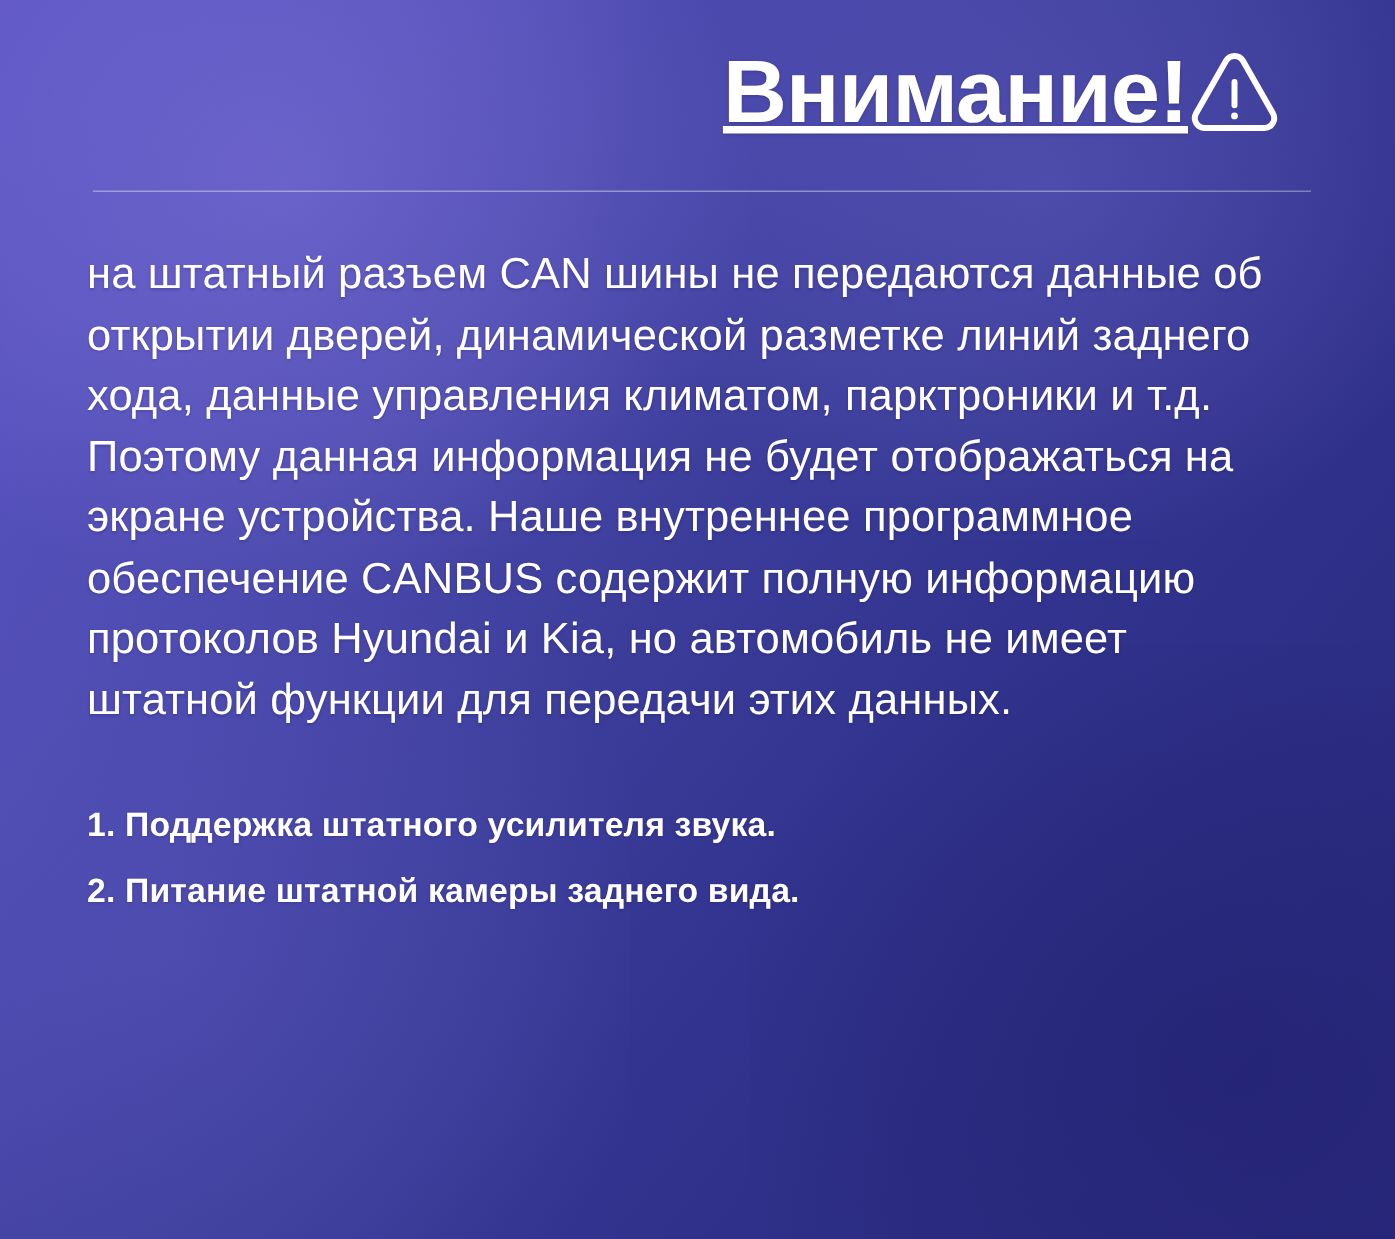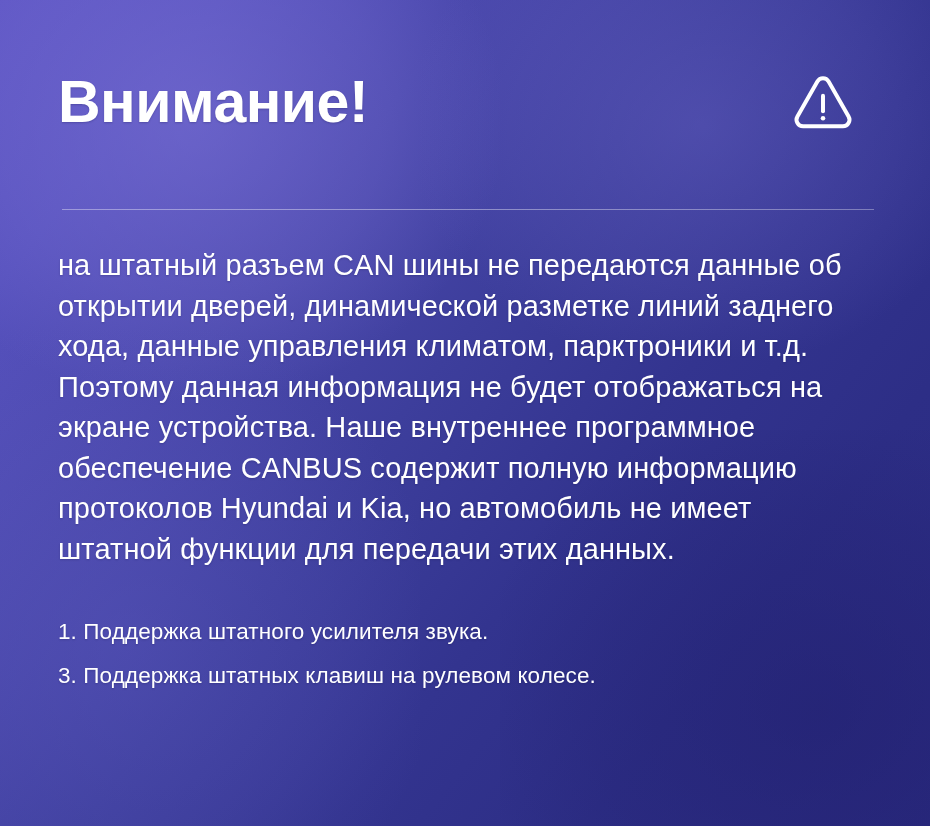--- a/index.html
+++ b/index.html
@@ -72,24 +72,25 @@
     position: relative;
     z-index: 2;
     height: 100%;
     box-sizing: border-box;
     padding: 0 58px;
   }
 
   
   .header-row {
     position: relative;
-    height: 210px;
+    height: 128px;
     display: flex;
     align-items: center;
-    justify-content: space-between;
+    justify-content: flex-end;
+    text-decoration: underline;
   }
 
   .page-title {
     font-size: 59px;
     font-weight: bold;
     letter-spacing: -0.5px;
     line-height: 1;
     margin: 0;
     padding-bottom: 6px;
     white-space: nowrap;
@@ -139,20 +140,21 @@
     line-height: 40.5px;
     margin: 0 0 4px 0;
     letter-spacing: 0.1px;
     text-shadow: 0 1px 2px rgba(20,20,70,0.22);
   }
 
   .num-list {
     list-style: none;
     margin: 0;
     padding: 0;
+    font-weight: bold;
   }
   .num-list li {
     font-size: 22.5px;
     line-height: 44px;
     letter-spacing: 0.1px;
     text-shadow: 0 1px 2px rgba(20,20,70,0.22);
   }
 </style>
 </head>
 <body>
@@ -181,19 +183,19 @@
     </div>
 
     <div class="body-area">
 
       <p class="para">на штатный разъем CAN шины не передаются данные об открытии дверей, динамической разметке линий заднего хода, данные управления климатом, парктроники и т.д. Поэтому данная информация не будет отображаться на экране устройства. Наше внутреннее программное обеспечение CANBUS содержит полную информацию протоколов Hyundai и Kia, но автомобиль не имеет штатной функции для передачи этих данных.</p>
 
       <div class="list-block">
 
         <ul class="num-list">
           <li>1. Поддержка штатного усилителя звука.</li>
-          <li>3. Поддержка штатных клавиш на рулевом колесе.</li>
+          <li>2. Питание штатной камеры заднего вида.</li>
         </ul>
       </div>
 
     </div>
   </div>
 </div>
 
 </body></html>

